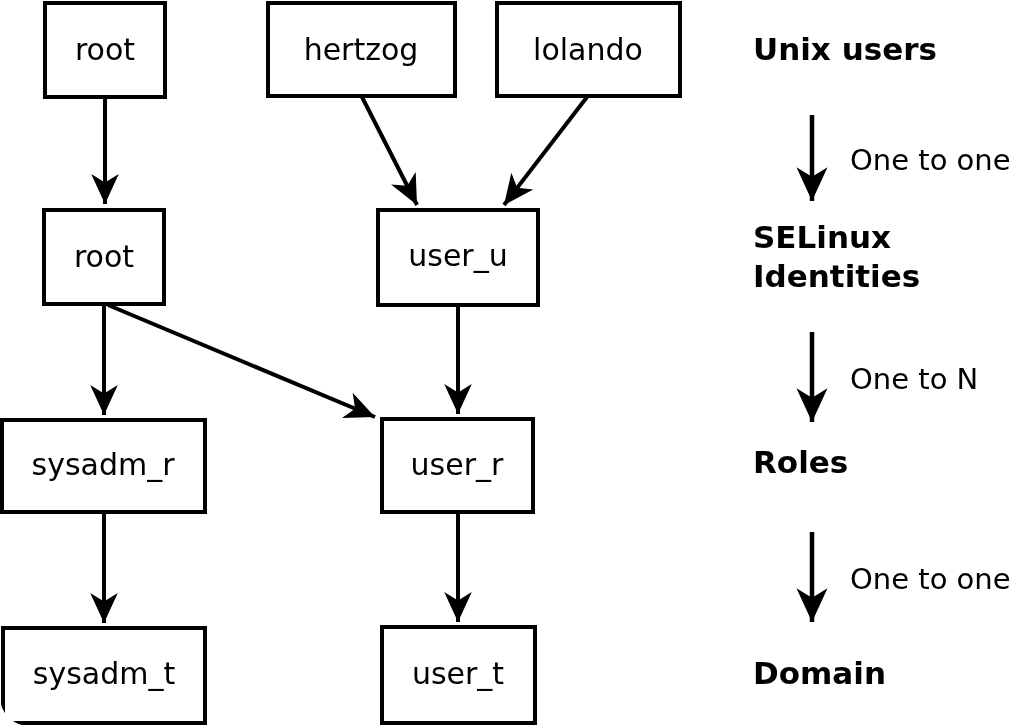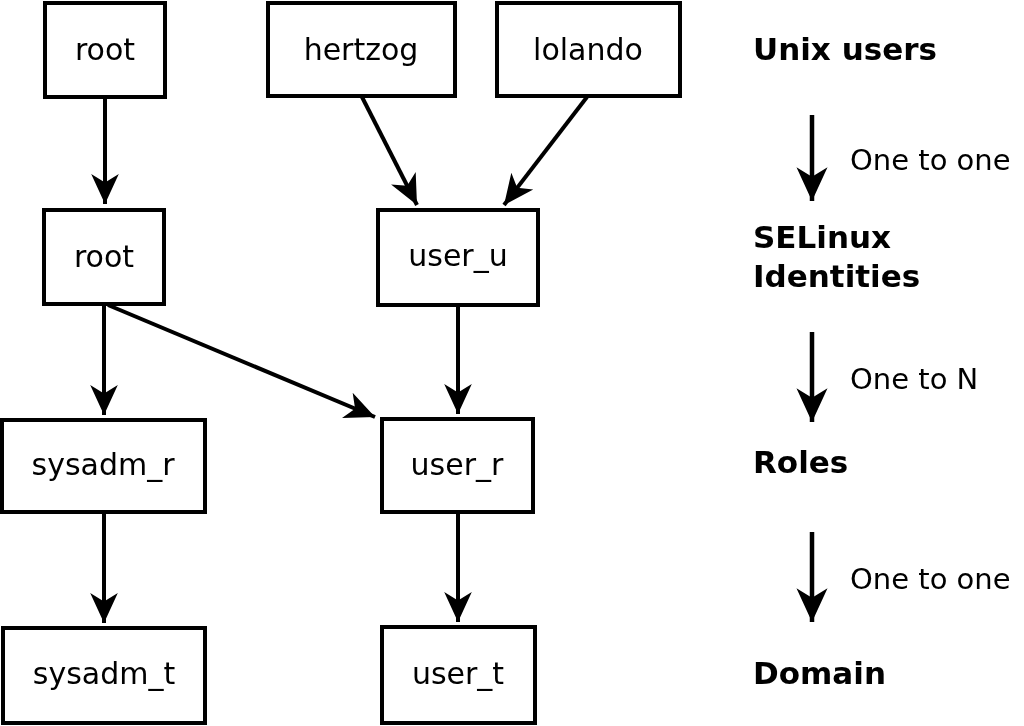--- a/index.html
+++ b/index.html
@@ -6,20 +6,21 @@
     margin: 0;
     padding: 0;
     background: #ffffff;
   }
   .canvas {
     position: relative;
     width: 1024px;
     height: 726px;
     background: #ffffff;
     overflow: hidden;
+    border-radius: 29px;
   }
   svg text {
     font-family: "DejaVu Sans", "Liberation Sans", sans-serif;
     fill: #000000;
   }
   .node-label {
     font-size: 30px;
     text-anchor: middle;
   }
   .legend-title {

